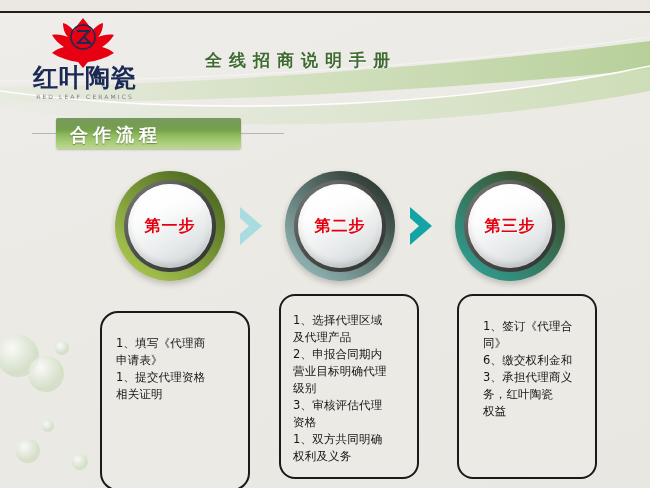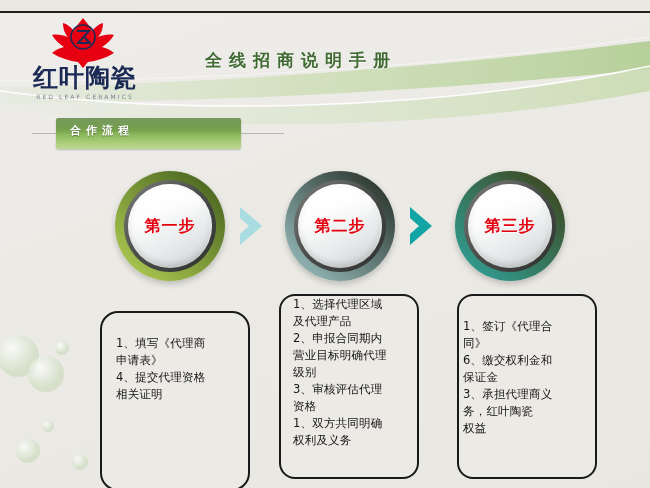--- a/index.html
+++ b/index.html
@@ -48,21 +48,21 @@
     border-radius:2px;
     box-shadow:0 1px 2px rgba(0,0,0,.22);
   }
   .section-banner .gloss{
     position:absolute;left:0;top:0;width:100%;height:48%;
     background:linear-gradient(to bottom,rgba(255,255,255,.24),rgba(255,255,255,0));
     border-radius:2px 2px 0 0;
   }
   .section-banner span{
     position:absolute;left:14px;top:5px;
-    font-size:11px;font-weight:bold;color:#ffffff;letter-spacing:5px;
+    font-size:18px;font-weight:bold;color:#ffffff;letter-spacing:5px;
     text-shadow:0 1px 1px rgba(0,0,0,.35);
   }
 
   
   .circle{position:absolute;width:110px;height:110px;border-radius:50%;}
   .circle .ring-outer{
     position:absolute;inset:0;border-radius:50%;
     box-shadow:0 3px 6px rgba(0,0,0,.20);
   }
   .circle .ring-inner{
@@ -108,23 +108,23 @@
     box-sizing:border-box;
   }
   .tbox p{
     margin:0;
     font-family:"DejaVu Sans","Liberation Sans",sans-serif;
     font-size:11.5px;color:#161616;line-height:17px;letter-spacing:.2px;
   }
   #box1{left:100px;top:300px;width:150px;height:180px;border-radius:18px;}
   #box1 .inner{padding:22px 8px 0 14px;}
   #box2{left:279px;top:283px;width:140px;height:185px;}
-  #box2 .inner{padding:0 6px 0 12px;}
+  #box2 .inner{padding:16px 6px 0 12px;}
   #box3{left:457px;top:283px;width:140px;height:185px;}
-  #box3 .inner{padding:22px 6px 0 4px;}
+  #box3 .inner{padding:22px 6px 0 24px;}
 
   
   .bubble{position:absolute;border-radius:50%;}
 </style>
 </head>
 <body>
 
 <div id="slide">
 
   <div class="top-rule"></div>
@@ -207,21 +207,21 @@
     <div class="ring-outer" style="background: linear-gradient(42deg, rgb(47, 167, 160) 0%, rgb(63, 63, 19) 100%);"></div>
     <div class="ring-inner"></div>
     <div class="disc"></div>
     <div class="label" style="color: rgb(228, 0, 15);">第三步</div>
   </div>
 
   <div class="tbox" id="box1">
     <div class="inner">
       <p>1、填写《代理商</p>
       <p>申请表》</p>
-      <p>4、提交代理资格</p>
+      <p>1、提交代理资格</p>
       <p>相关证明</p>
     </div>
   </div>
 
   <div class="tbox" id="box2">
     <div class="inner">
       <p>1、选择代理区域</p>
       <p>及代理产品</p>
       <p>2、申报合同期内</p>
       <p>营业目标明确代理</p>
@@ -231,21 +231,20 @@
       <p>1、双方共同明确</p>
       <p>权利及义务</p>
     </div>
   </div>
 
   <div class="tbox" id="box3">
     <div class="inner">
       <p>1、签订《代理合</p>
       <p>同》</p>
       <p>6、缴交权利金和</p>
-      <p>保证金</p>
       <p>3、承担代理商义</p>
       <p>务，红叶陶瓷</p>
       <p>权益</p>
     </div>
   </div>
 
   <div id="bubbles">
       <div class="bubble" style="left: -3px; top: 324px; width: 42px; height: 42px; background: radial-gradient(circle at 35% 32%, rgba(255, 255, 255, 0.95), rgb(205, 220, 192) 62%, rgba(190, 205, 175, 0.55) 100%); opacity: 0.75;"></div>
       <div class="bubble" style="left: 28px; top: 345px; width: 36px; height: 36px; background: radial-gradient(circle at 35% 32%, rgba(255, 255, 255, 0.95), rgb(205, 220, 192) 62%, rgba(190, 205, 175, 0.55) 100%); opacity: 0.75;"></div>
       <div class="bubble" style="left: 55px; top: 330px; width: 14px; height: 14px; background: radial-gradient(circle at 35% 32%, rgba(255, 255, 255, 0.95), rgb(205, 220, 192) 62%, rgba(190, 205, 175, 0.55) 100%); opacity: 0.75;"></div>

